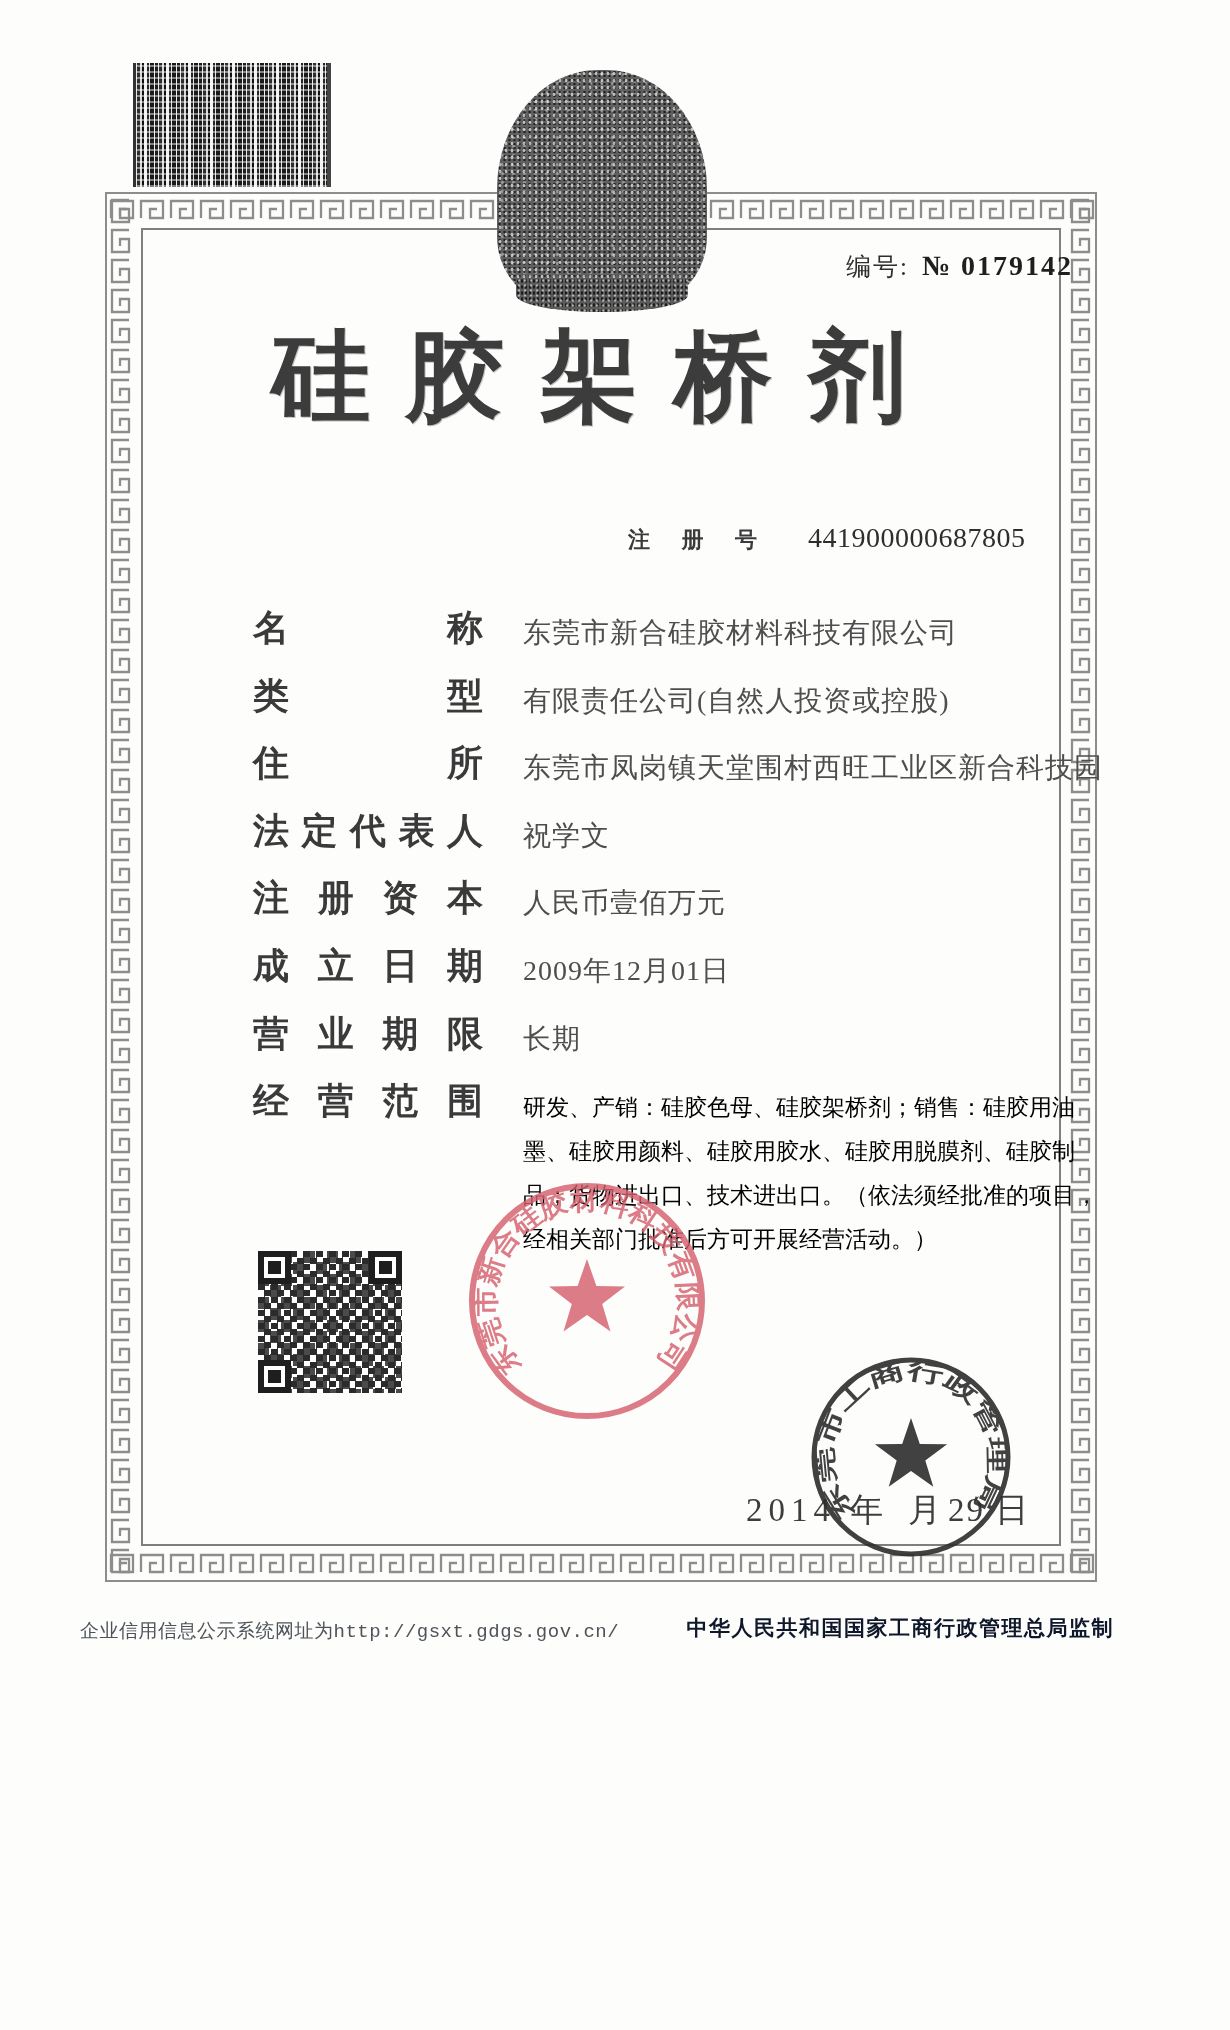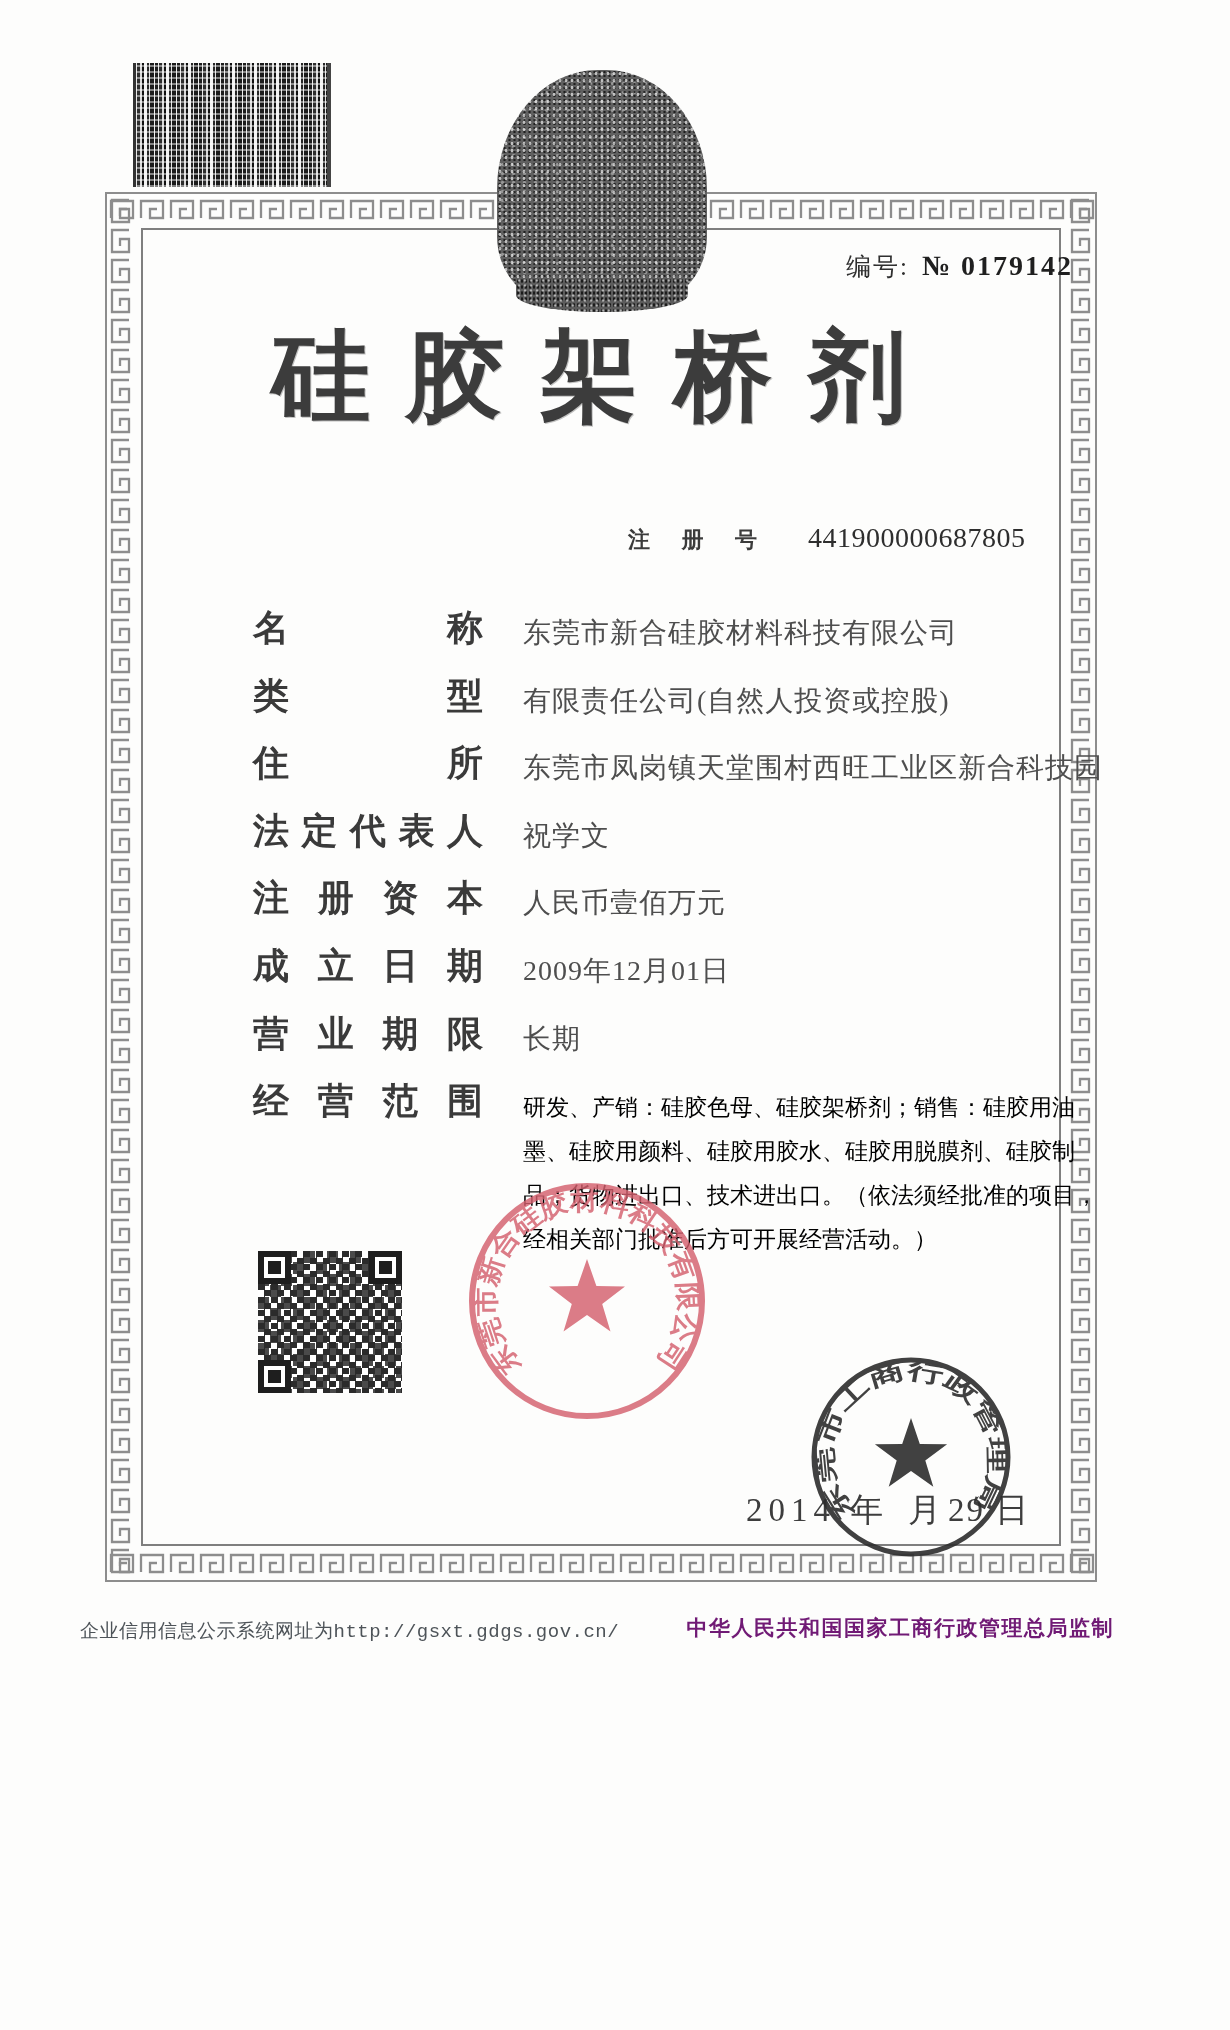--- a/index.html
+++ b/index.html
@@ -70,21 +70,21 @@
 
   .registrar{position:absolute;left:606px;top:1420px;font-size:34px;font-weight:600;
     letter-spacing:22px;color:#454545;white-space:nowrap;}
   .date-year{position:absolute;left:746px;top:1488px;font-size:33px;color:#3d3d3d;letter-spacing:6px;}
   .date-month{position:absolute;left:908px;top:1488px;font-size:33px;color:#3d3d3d;}
   .date-day{position:absolute;left:948px;top:1488px;font-size:33px;color:#3d3d3d;letter-spacing:2px;}
 
   
   .footer-left{position:absolute;left:80px;top:1618px;font-size:19px;color:#4d5358;letter-spacing:.5px;
     font-family:"Liberation Mono","DejaVu Sans Mono",monospace;}
-  .footer-right{position:absolute;right:132px;top:1614px;font-size:21px;font-weight:600;color:#701a75;letter-spacing:1.5px;}
+  .footer-right{position:absolute;right:132px;top:1614px;font-size:21px;font-weight:600;color:#0f172a;letter-spacing:1.5px;}
 </style>
 </head>
 <body>
 
 <div class="page">
 
   <svg width="0" height="0" style="position:absolute">
     <defs>
       <pattern id="mh" width="30" height="26" patternUnits="userSpaceOnUse">
         <path d="M4 22 V5 H26 V22 H13 V13 H20" fill="none" stroke="#8d8d8d" stroke-width="2.3"></path>

